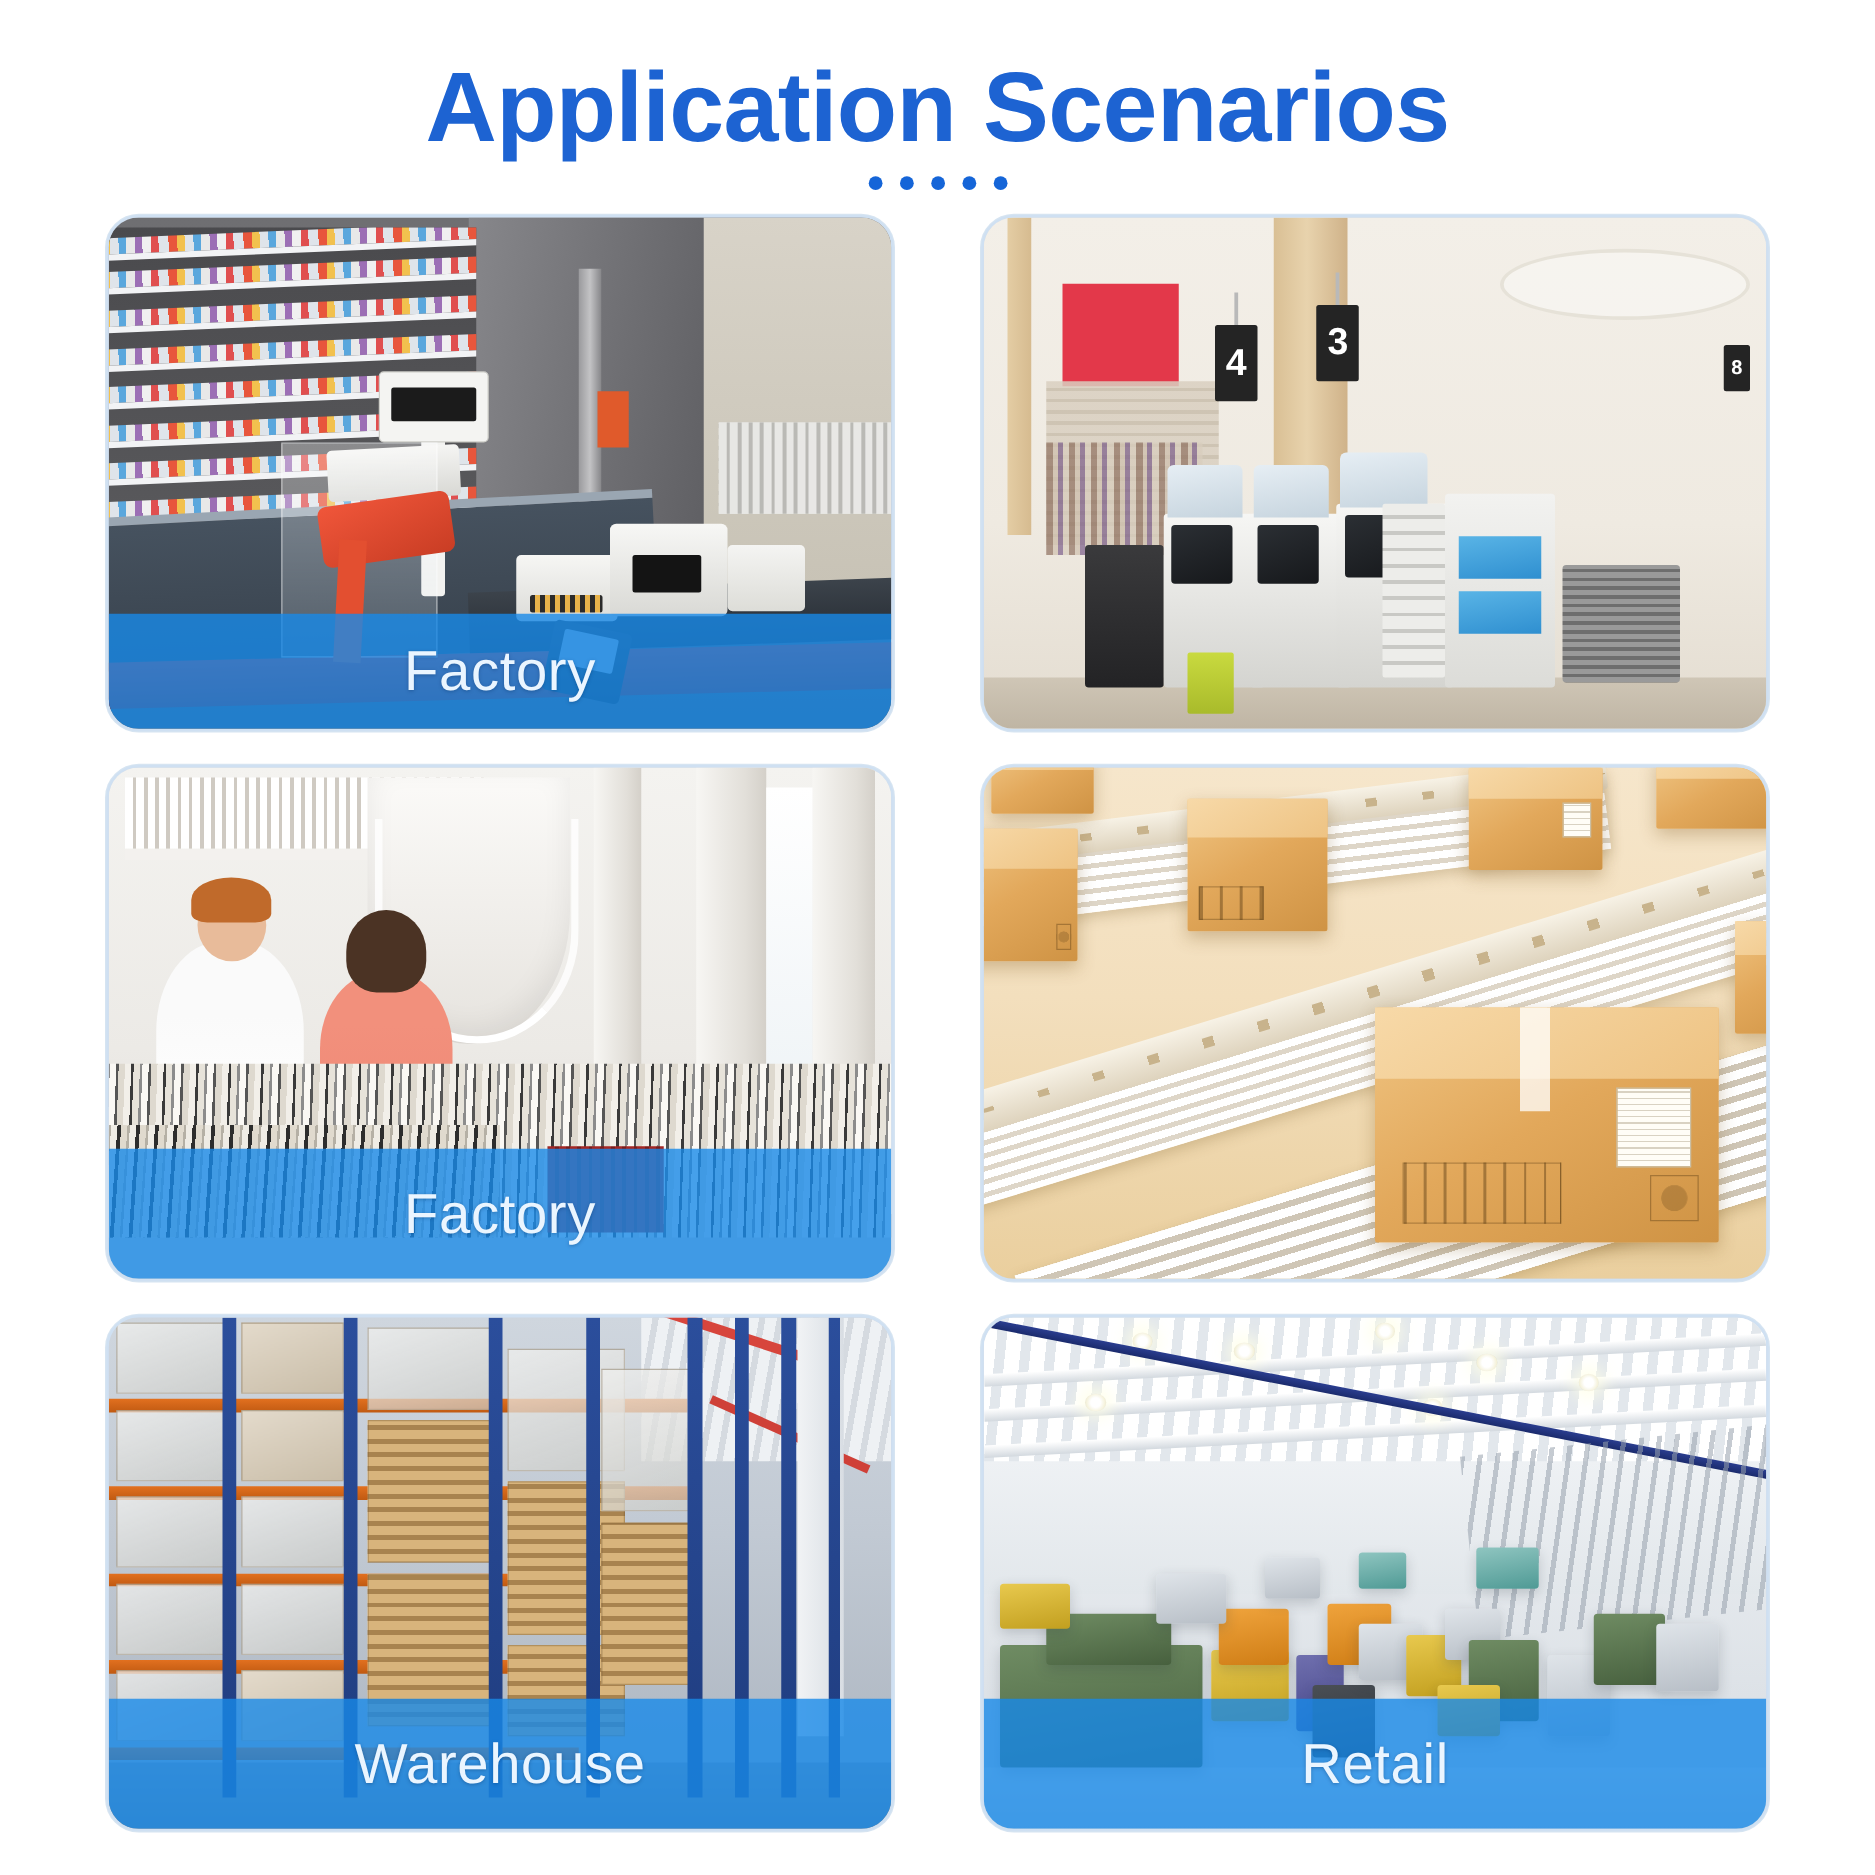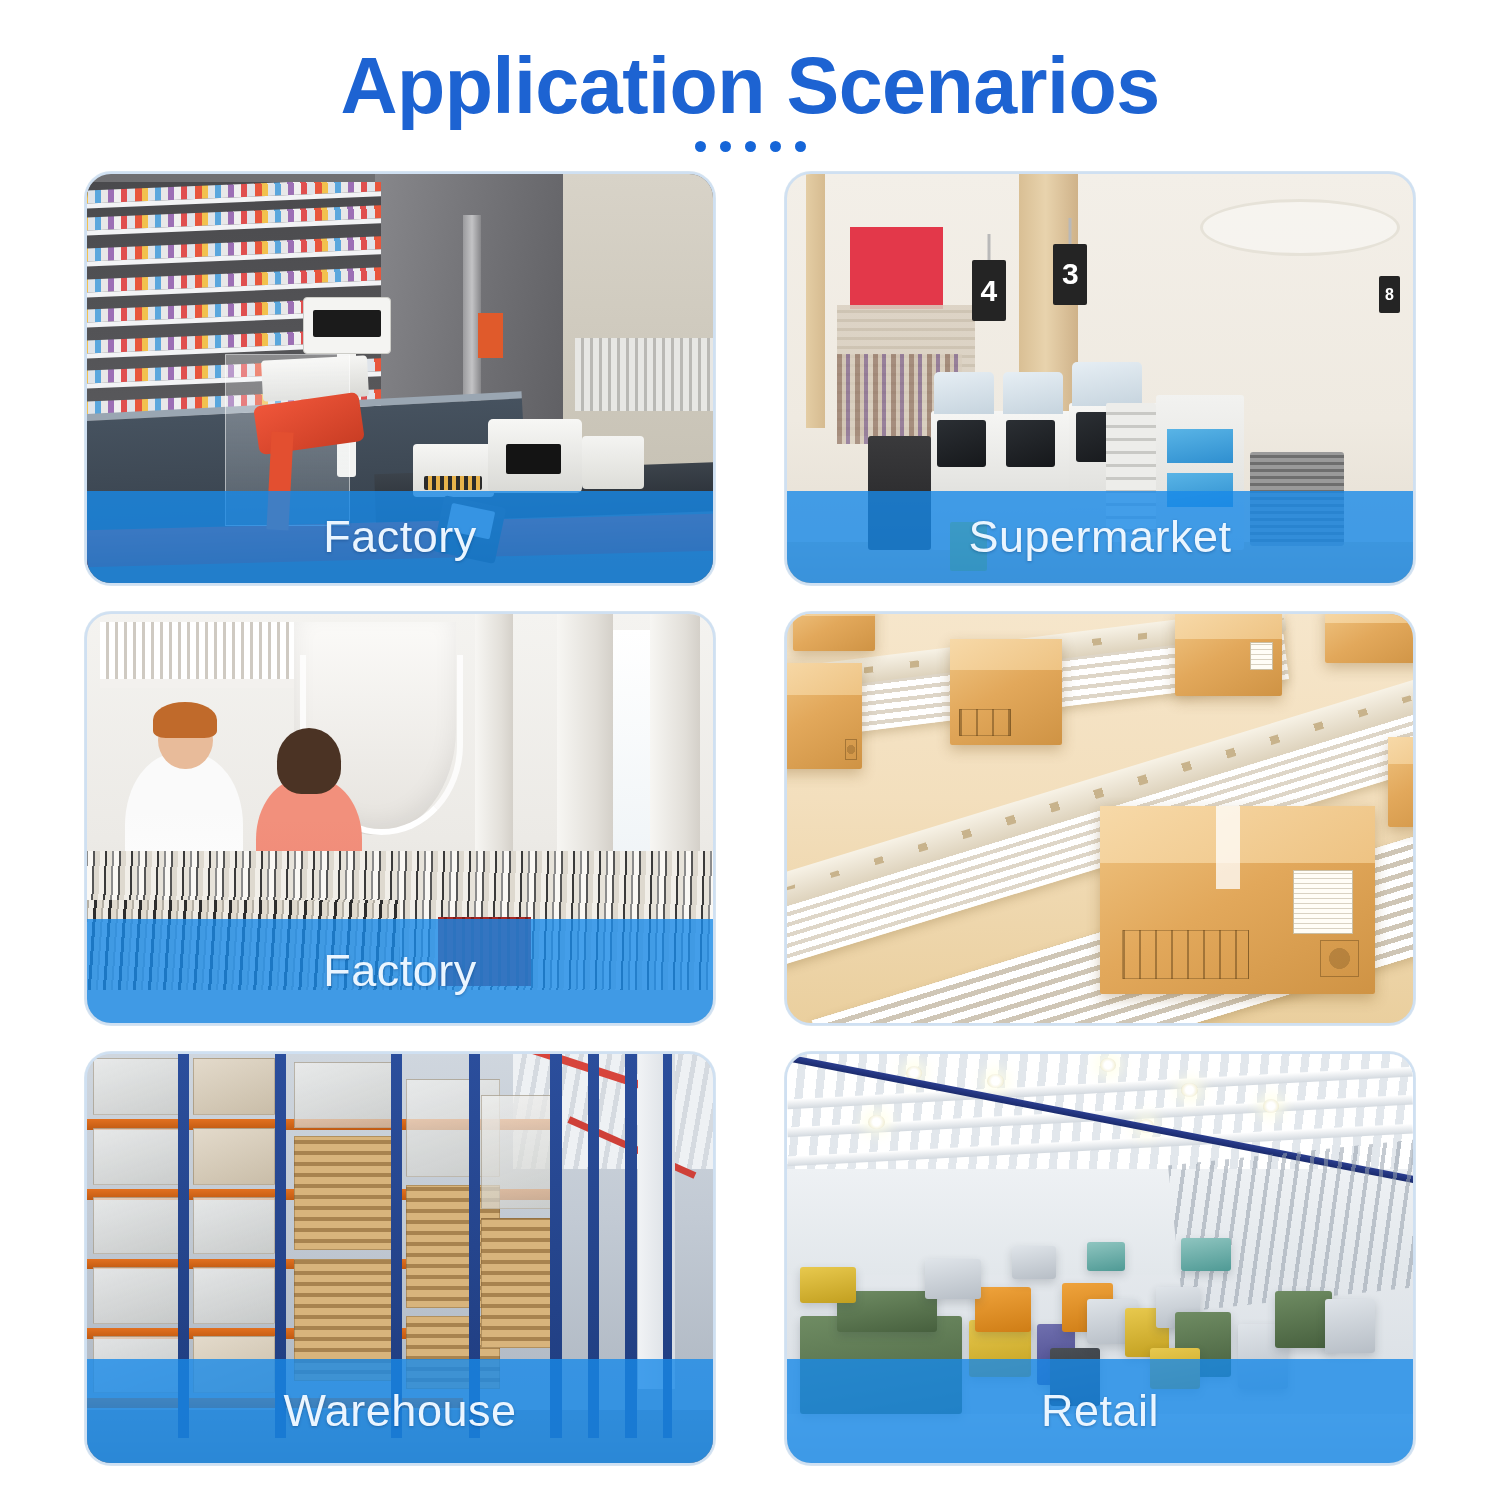--- a/index.html
+++ b/index.html
@@ -632,23 +632,20 @@
           <div class="top"></div>
             <div class="screen"></div>
         </div>
         <div class="m-greenbin"></div>
         <div class="m-drawers"></div>
         <div class="m-bluecab">
           <div class="pane p1"></div>
             <div class="pane p2"></div>
         </div>
         <div class="m-baskets"></div>
-      </div>
-      <div class="label-band">
-        <span class="label-text">Supermarket</span>
       </div>
     </div>
 
     <div class="card">
       <div class="scene s-library">
         <div class="l-pillar p1"></div>
         <div class="l-pillar p2"></div>
         <div class="l-pillar p3"></div>
         <div class="l-window"></div>
         <div class="l-balcony"></div>

